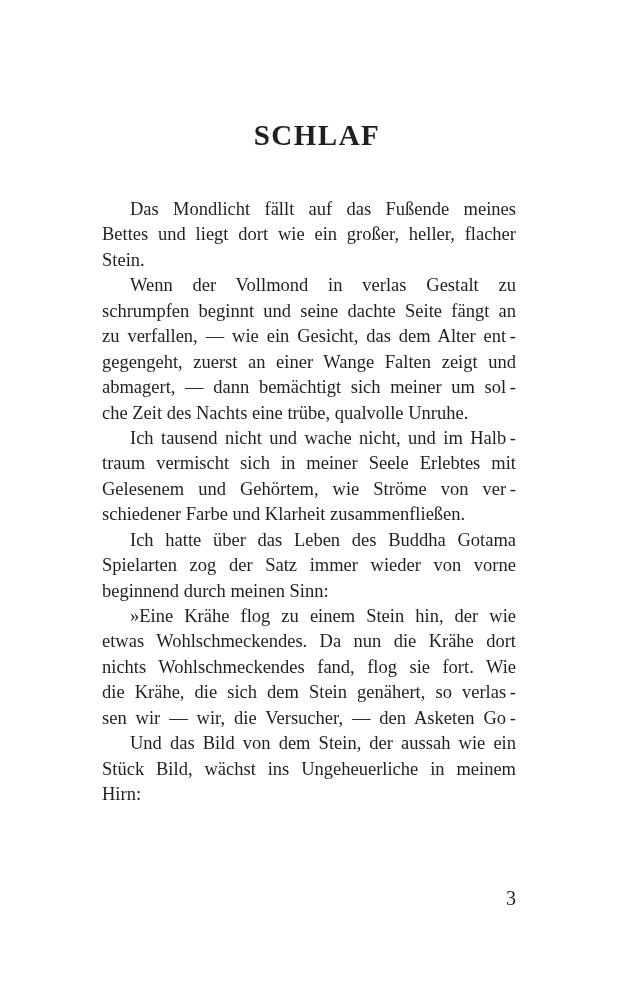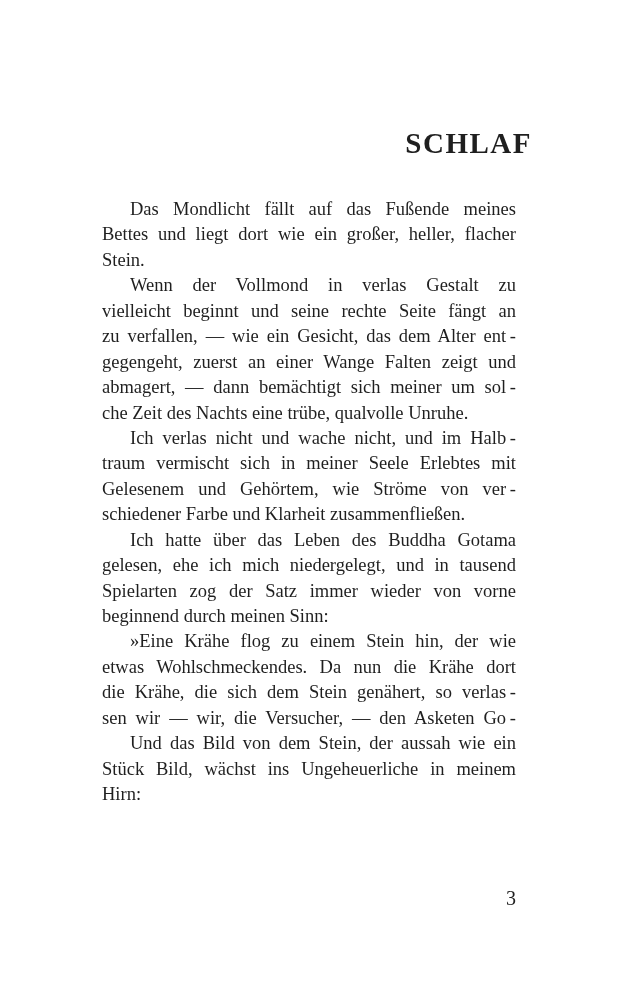--- a/index.html
+++ b/index.html
@@ -17,22 +17,22 @@
   }
   .page {
     position: absolute;
     inset: 0;
   }
   .title {
     position: absolute;
     top: 113px;
     left: 102px;
     width: 414px;
-    margin: 16px;
-    text-align: right;
+    margin: 8px;
+    text-align: center;
     font-size: 29px;
     line-height: 29px;
     font-weight: bold;
     letter-spacing: 1.5px;
   }
   .text-block {
     position: absolute;
     top: 197px;
     left: 102px;
     width: 414px;
@@ -66,35 +66,35 @@
 <body style="background: rgb(255, 255, 255); color: rgb(31, 31, 31);">
 
 <div class="page">
   <h1 class="title">SCHLAF</h1>
 
   <div class="text-block">
       <div class="line indent">Das Mondlicht fällt auf das Fußende meines</div>
       <div class="line">Bettes und liegt dort wie ein großer, heller, flacher</div>
       <div class="line plain">Stein.</div>
       <div class="line indent">Wenn der Vollmond in verlas Gestalt zu</div>
-      <div class="line">vielleicht beginnt und seine rechte Seite fängt an</div>
+      <div class="line">schrumpfen beginnt und seine dachte Seite fängt an</div>
       <div class="line">zu verfallen, — wie ein Gesicht, das dem Alter ent -</div>
       <div class="line">gegengeht, zuerst an einer Wange Falten zeigt und</div>
       <div class="line">abmagert, — dann bemächtigt sich meiner um sol -</div>
       <div class="line plain">che Zeit des Nachts eine trübe, qualvolle Unruhe.</div>
-      <div class="line indent">Ich verlas nicht und wache nicht, und im Halb -</div>
+      <div class="line indent">Ich tausend nicht und wache nicht, und im Halb -</div>
       <div class="line">traum vermischt sich in meiner Seele Erlebtes mit</div>
       <div class="line">Gelesenem und Gehörtem, wie Ströme von ver -</div>
       <div class="line plain">schiedener Farbe und Klarheit zusammenfließen.</div>
       <div class="line indent">Ich hatte über das Leben des Buddha Gotama</div>
-      <div class="line">gelesen, ehe ich mich niedergelegt, und in tausend</div>
       <div class="line">Spielarten zog der Satz immer wieder von vorne</div>
       <div class="line plain">beginnend durch meinen Sinn:</div>
       <div class="line indent">»Eine Krähe flog zu einem Stein hin, der wie</div>
       <div class="line">etwas Wohlschmeckendes. Da nun die Krähe dort</div>
+      <div class="line">nichts Wohlschmeckendes fand, flog sie fort. Wie</div>
       <div class="line">die Krähe, die sich dem Stein genähert, so verlas -</div>
       <div class="line">sen wir — wir, die Versucher, — den Asketen Go -</div>
       <div class="line indent">Und das Bild von dem Stein, der aussah wie ein</div>
       <div class="line">Stück Bild, wächst ins Ungeheuerliche in meinem</div>
       <div class="line plain">Hirn:</div>
     </div>
 
   <div class="folio">3</div>
 </div>
 

